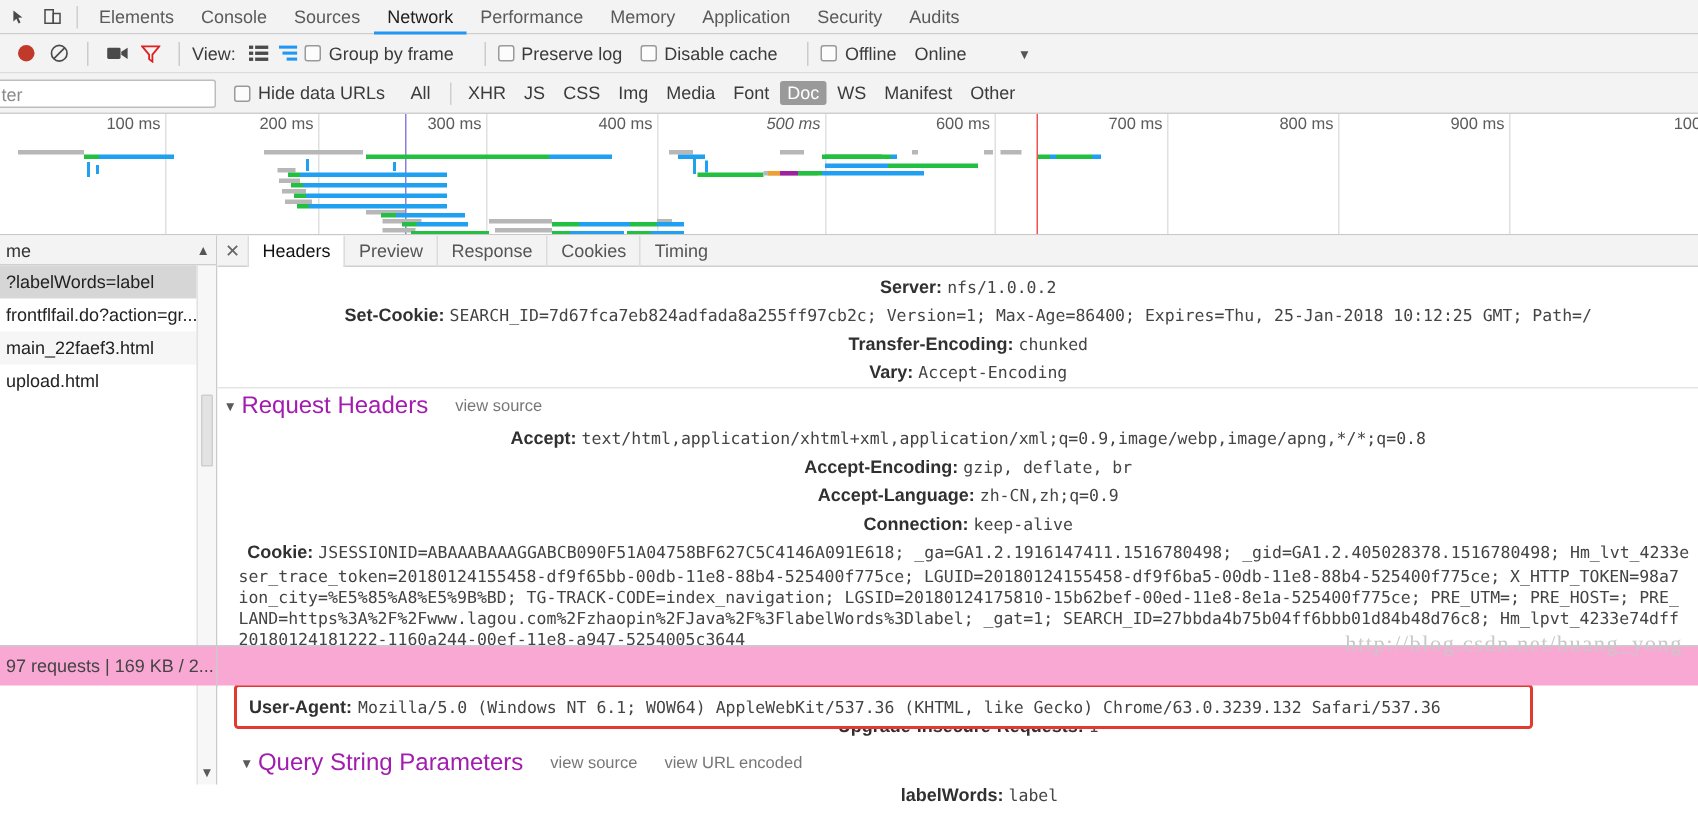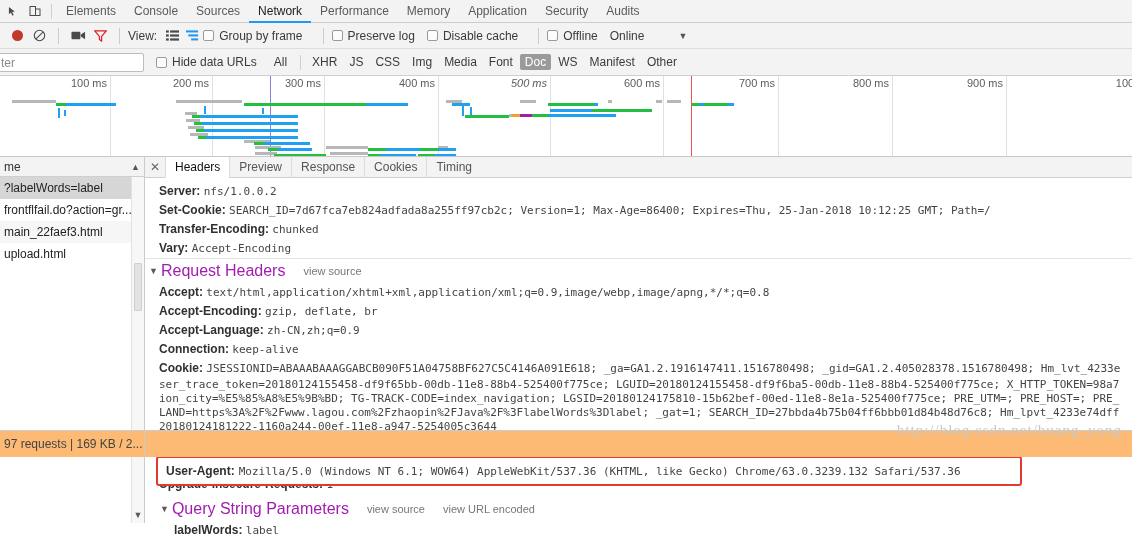--- a/index.html
+++ b/index.html
@@ -140,21 +140,21 @@
     background:#f3f3f3; border-bottom:1px solid #cfcfcf;
   }
   .dt-close { width:20px; text-align:center; color:#666; font-size:12px; }
   .dt-tab {
     padding:0 9px; height:21px; line-height:21px; font-size:12px; color:#555;
     border-left:1px solid #dcdcdc; white-space:nowrap;
   }
   .dt-tab.active { color:#111; background:#fff; }
 
   .hdr-body { padding: 4px 0 0 0; font-size:12px; }
-  .h-line { padding: 1px 0 1px 14px; line-height:16px; white-space:nowrap; }
+  .h-line { padding: 1px 0 1px 14px; line-height:16px; white-space:nowrap;text-align:center; }
   .h-name { font-weight:bold; color:#303030; font-family:"Liberation Sans", sans-serif; }
   .h-val  { color:#444; font-family:"DejaVu Sans Mono", monospace; font-size:11px; }
   .sect {
     padding: 3px 0 3px 4px; border-top:1px solid #e4e4e4;
     display:flex; align-items:center; white-space:nowrap;
   }
   .sect .tri { color:#5a5a5a; font-size:9px; margin-right:3px; }
   .sect .ttl { font-weight:normal; color:#a21caf; font-size:16px; }
   .sect .lnk { color:#777; font-size:11px; margin-left:18px; text-decoration:none; }
   .wrapline { white-space:nowrap; overflow:hidden; }
@@ -164,21 +164,21 @@
   .ua-box {
     position:absolute; left:156px; right:110px; top:456px; height:30px;
     border:2px solid #e23a30; border-radius:3px;
     display:flex; align-items:center; padding-left:8px; background:#fff;
   }
   .qsp { position:absolute; left:146px; right:0; top:497px; }
 
   
   .footer {
     position:absolute; left:0; bottom:0; width:1132px; height:27px;
-    background:#fdba74; border-top:1px solid #cbcbcb;
+    background:#f9a8d4; border-top:1px solid #cbcbcb;
     display:flex; align-items:center;
   }
   .footer .stat {
     width:145px; padding-left:4px; font-size:12px; color:#444;
     border-right:1px solid #cbcbcb; height:27px; line-height:27px;
     white-space:nowrap; overflow:hidden;
   }
   .watermark {
     position:absolute; right:10px; bottom:18px;
     font-size:15px; color:#c8c8c8; letter-spacing:1px;

